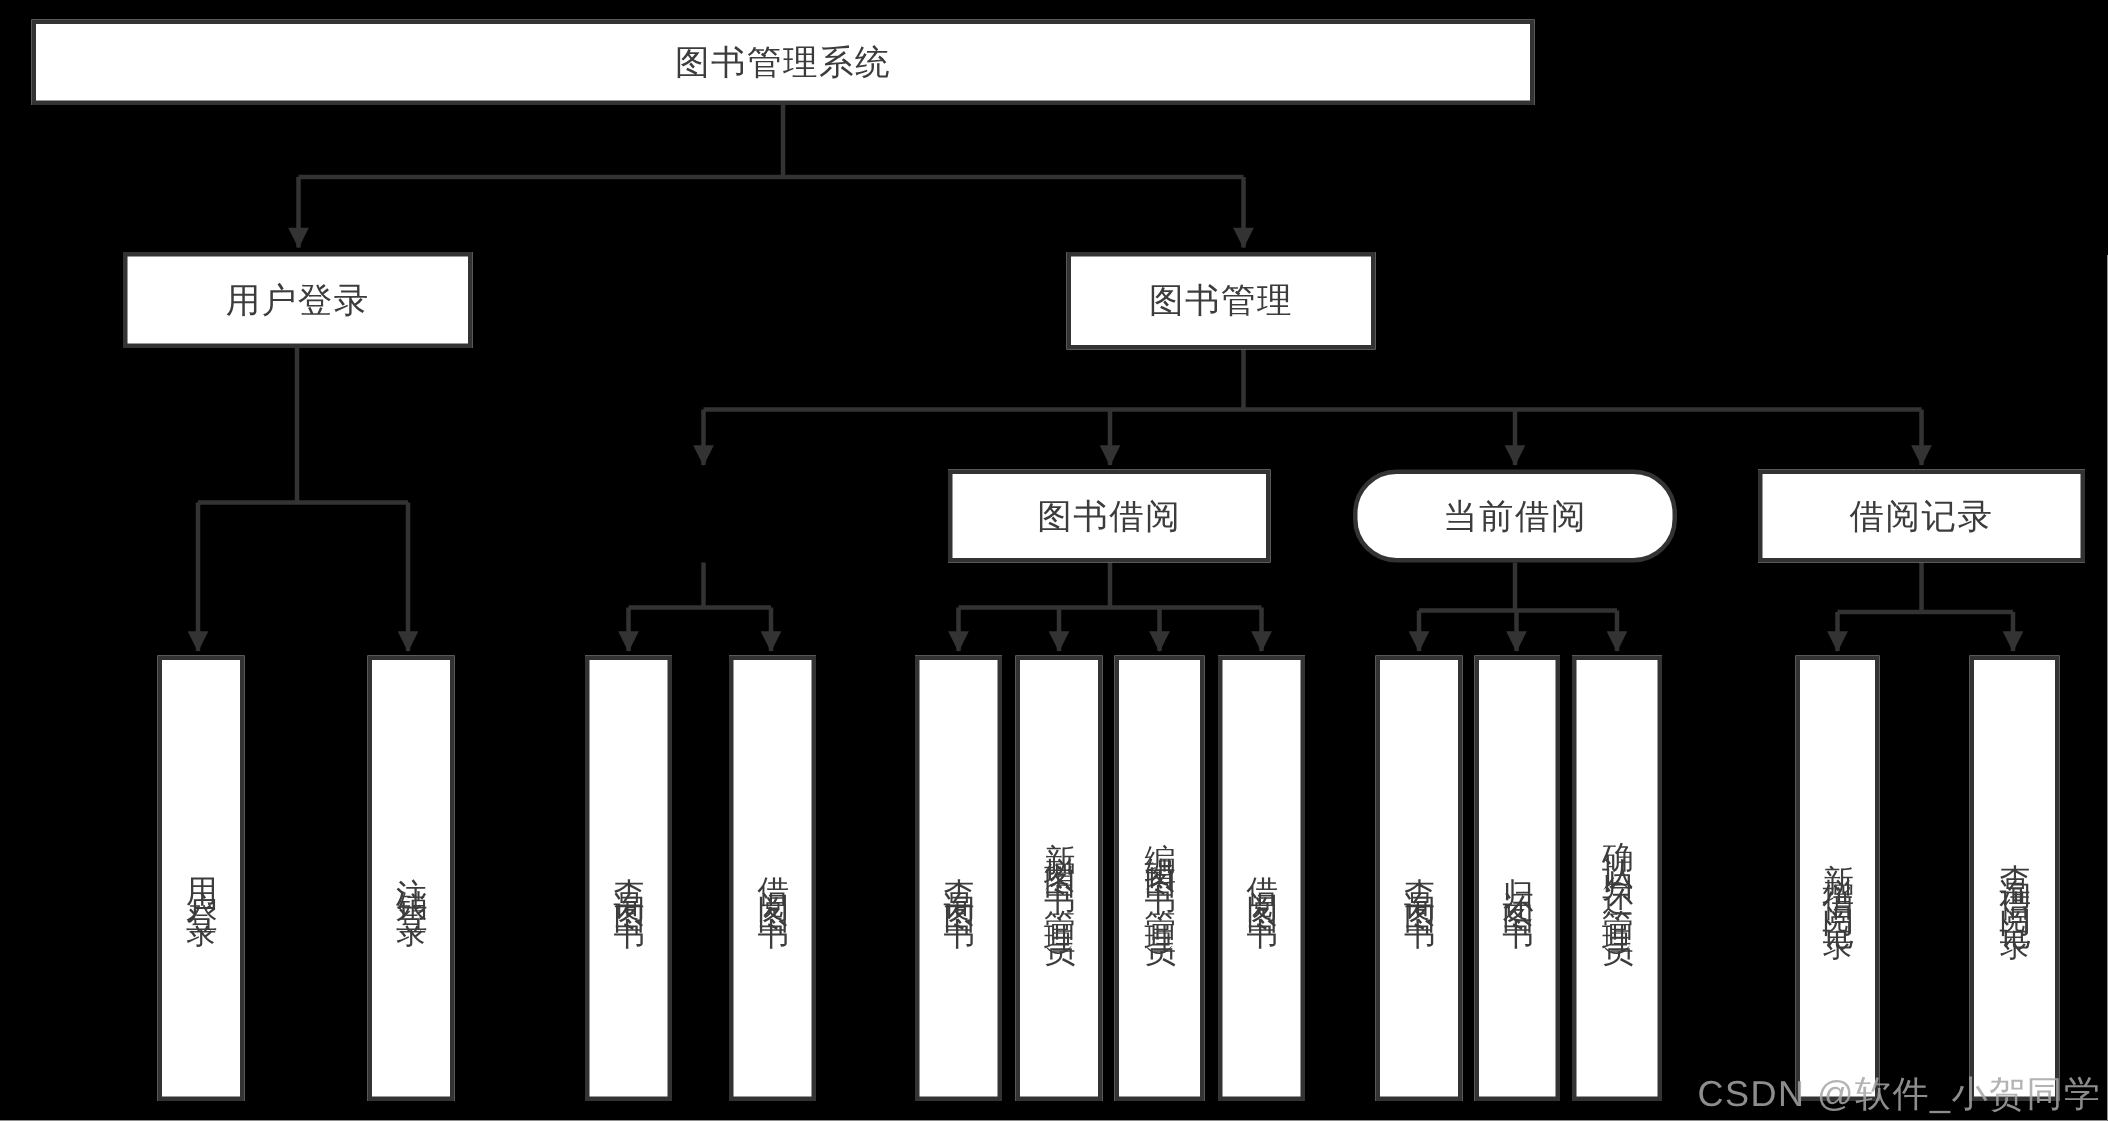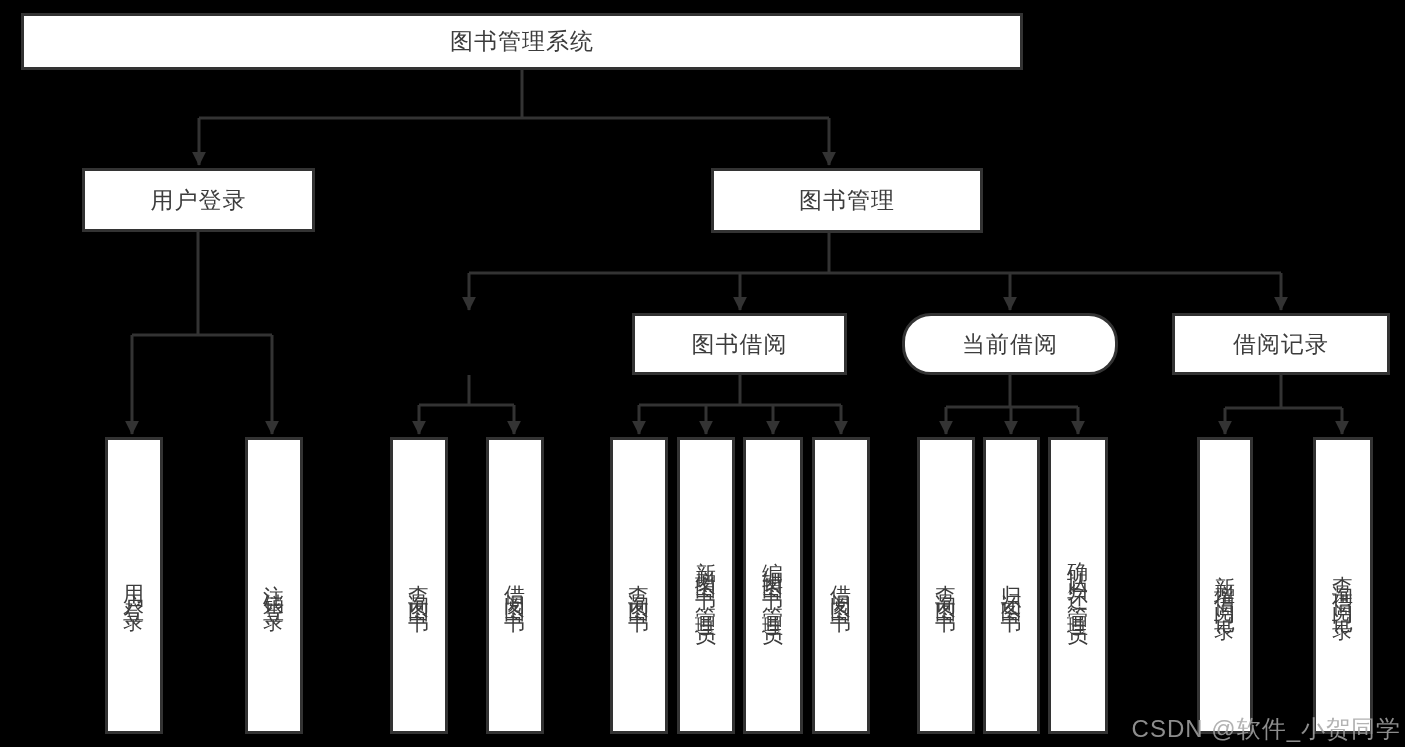--- a/index.html
+++ b/index.html
@@ -33,21 +33,21 @@
     align-items: center;
     justify-content: center;
     text-align: center;
   }
   .node.h {
     font-size: 23px;
     letter-spacing: 1px;
   }
   .node.root   { left: 21px;   top: 13px;  width: 1002px; height: 57px; }
   .node.lvl2a  { left: 82px;   top: 168px; width: 233px;  height: 64px; }
-  .node.lvl2b  { left: 711px;  top: 168px; width: 272px;  height: 65px; text-align: right; }
+  .node.lvl2b  { left: 711px;  top: 168px; width: 206px;  height: 65px; text-align: right; }
   .node.lvl3   { top: 313px;   height: 62px; }
   .node.l3a { left: 362px;  width: 215px; }
   .node.l3b { left: 632px;  width: 215px; text-align: right; }
   .node.l3c { left: 902px;  width: 216px; border-radius: 29px; }
   .node.l3d { left: 1172px; width: 218px; }
   .node.leaf {
     top: 437px;
     height: 297px;
     writing-mode: vertical-rl;
     text-orientation: mixed;

